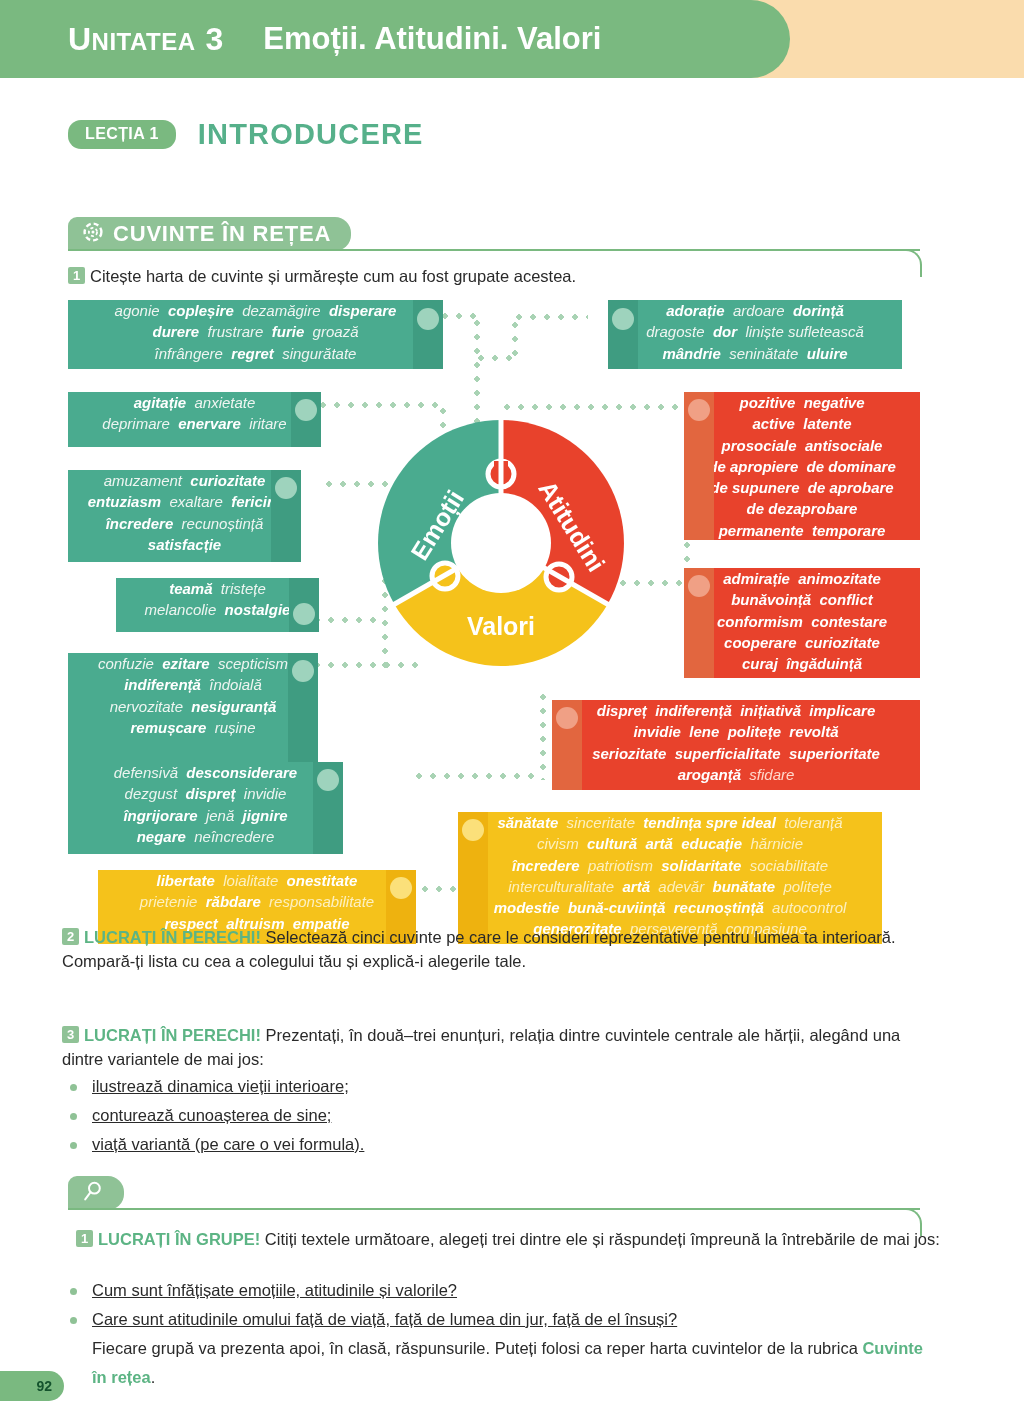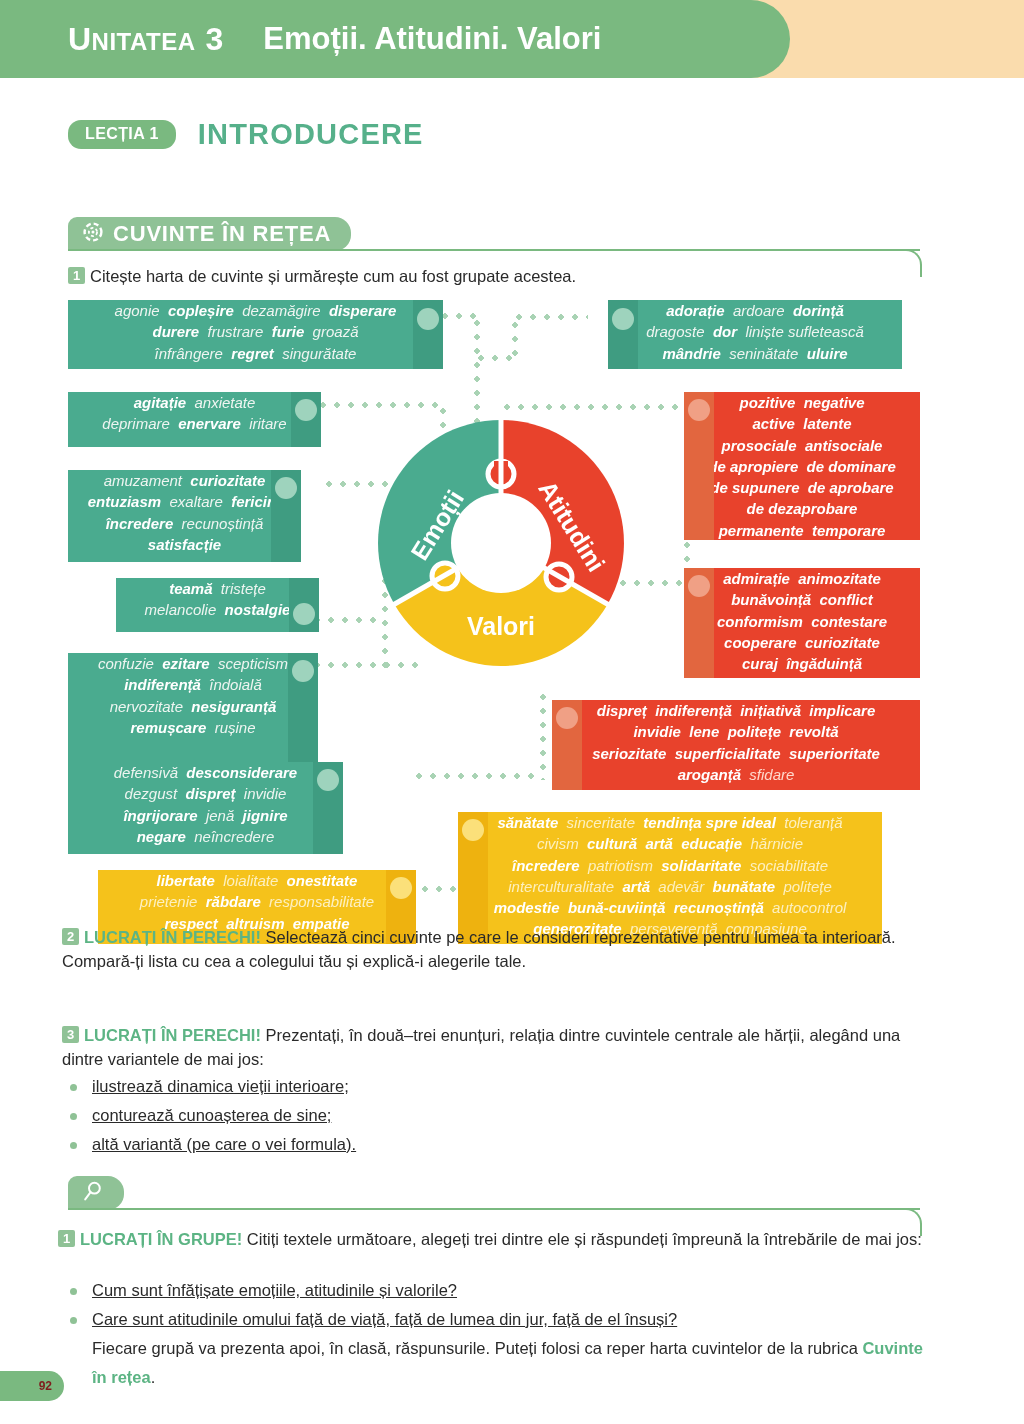--- a/index.html
+++ b/index.html
@@ -86,21 +86,21 @@
   .seg-label{position:absolute;color:#fff;font-weight:bold;white-space:nowrap;}
 
   
   .blist{position:absolute;font-size:16.5px;color:#2a2a2a;line-height:1.75;}
   .blist .bi{position:relative;padding-left:30px;text-decoration:underline;}
   .blist .bi::before{content:"";position:absolute;left:8px;top:12px;width:7px;height:7px;
     border-radius:50%;background:#8fc296;}
 
   
   #pagenum{position:absolute;left:0;top:1371px;width:64px;height:30px;background:#7ab980;
-    border-top-right-radius:15px;border-bottom-right-radius:15px;color:#7f1d1d;font-size:12px;
+    border-top-right-radius:15px;border-bottom-right-radius:15px;color:#14532d;font-size:14px;
     font-weight:bold;display:flex;align-items:center;justify-content:flex-end;padding-right:12px;
     box-sizing:border-box;}
 </style>
 </head>
 <body>
 
 <div id="unit-header">
   <div class="peach"></div>
   <div class="greenbar"></div>
   <div class="htext">
@@ -256,35 +256,35 @@
 <div class="para" style="left:62px;top:926px;width:880px;">
   <span class="numchip">2</span><span class="green-tag">LUCRAȚI ÎN PERECHI!</span><span> Selectează cinci cuvinte pe care le consideri reprezentative pentru lumea ta interioară. Compară-ți lista cu cea a colegului tău și explică-i alegerile tale.</span>
 </div>
 
 <div class="para" style="left:62px;top:1024px;width:880px;">
   <span class="numchip">3</span><span class="green-tag">LUCRAȚI ÎN PERECHI!</span><span>  Prezentați, în două–trei enunțuri, relația dintre cuvintele centrale ale hărții, alegând una dintre variantele de mai jos:</span>
 </div>
 <div class="blist" style="left:62px;top:1072px;width:860px;">
   <div class="bi">ilustrează dinamica vieții interioare;</div>
   <div class="bi">conturează cunoașterea de sine;</div>
-  <div class="bi">altă variantă (pe care o vei formula).</div>
+  <div class="bi">viață variantă (pe care o vei formula).</div>
 </div>
 
 <div class="sec-head" style="left:68px;top:1176px;">
   <span>
     <svg width="22" height="22" viewBox="0 0 22 22">
       <circle cx="12.4" cy="8.2" r="5.4" fill="none" stroke="#ffffff" stroke-width="2"></circle>
       <line x1="8.4" y1="12.4" x2="3.2" y2="19.4" stroke="#ffffff" stroke-width="2" stroke-linecap="round"></line>
     </svg>
   </span>
 </div>
 <div class="sec-rule" style="left:68px;top:1208px;width:852px;"></div>
 <div class="sec-corner" style="left:894px;top:1208px;"></div>
 
-<div class="para" style="left:58px;top:1228px;width:880px;">
+<div class="para" style="left:76px;top:1228px;width:880px;">
   <span class="numchip">1</span><span class="green-tag">LUCRAȚI ÎN GRUPE!</span><span> Citiți textele următoare, alegeți trei dintre ele și răspundeți împreună la întrebările de mai jos:</span>
 </div>
 <div class="blist" style="left:62px;top:1276px;width:880px;">
   <div class="bi">Cum sunt înfățișate emoțiile, atitudinile și valorile?</div>
   <div class="bi">Care sunt atitudinile omului față de viață, față de lumea din jur, față de el însuși?</div>
   <div style="padding-left:30px;">
     <span>Fiecare grupă va prezenta apoi, în clasă, răspunsurile. Puteți folosi ca reper harta cuvintelor de la rubrica </span><span class="green-tag">Cuvinte în rețea</span><span>.</span>
   </div>
 </div>
 

